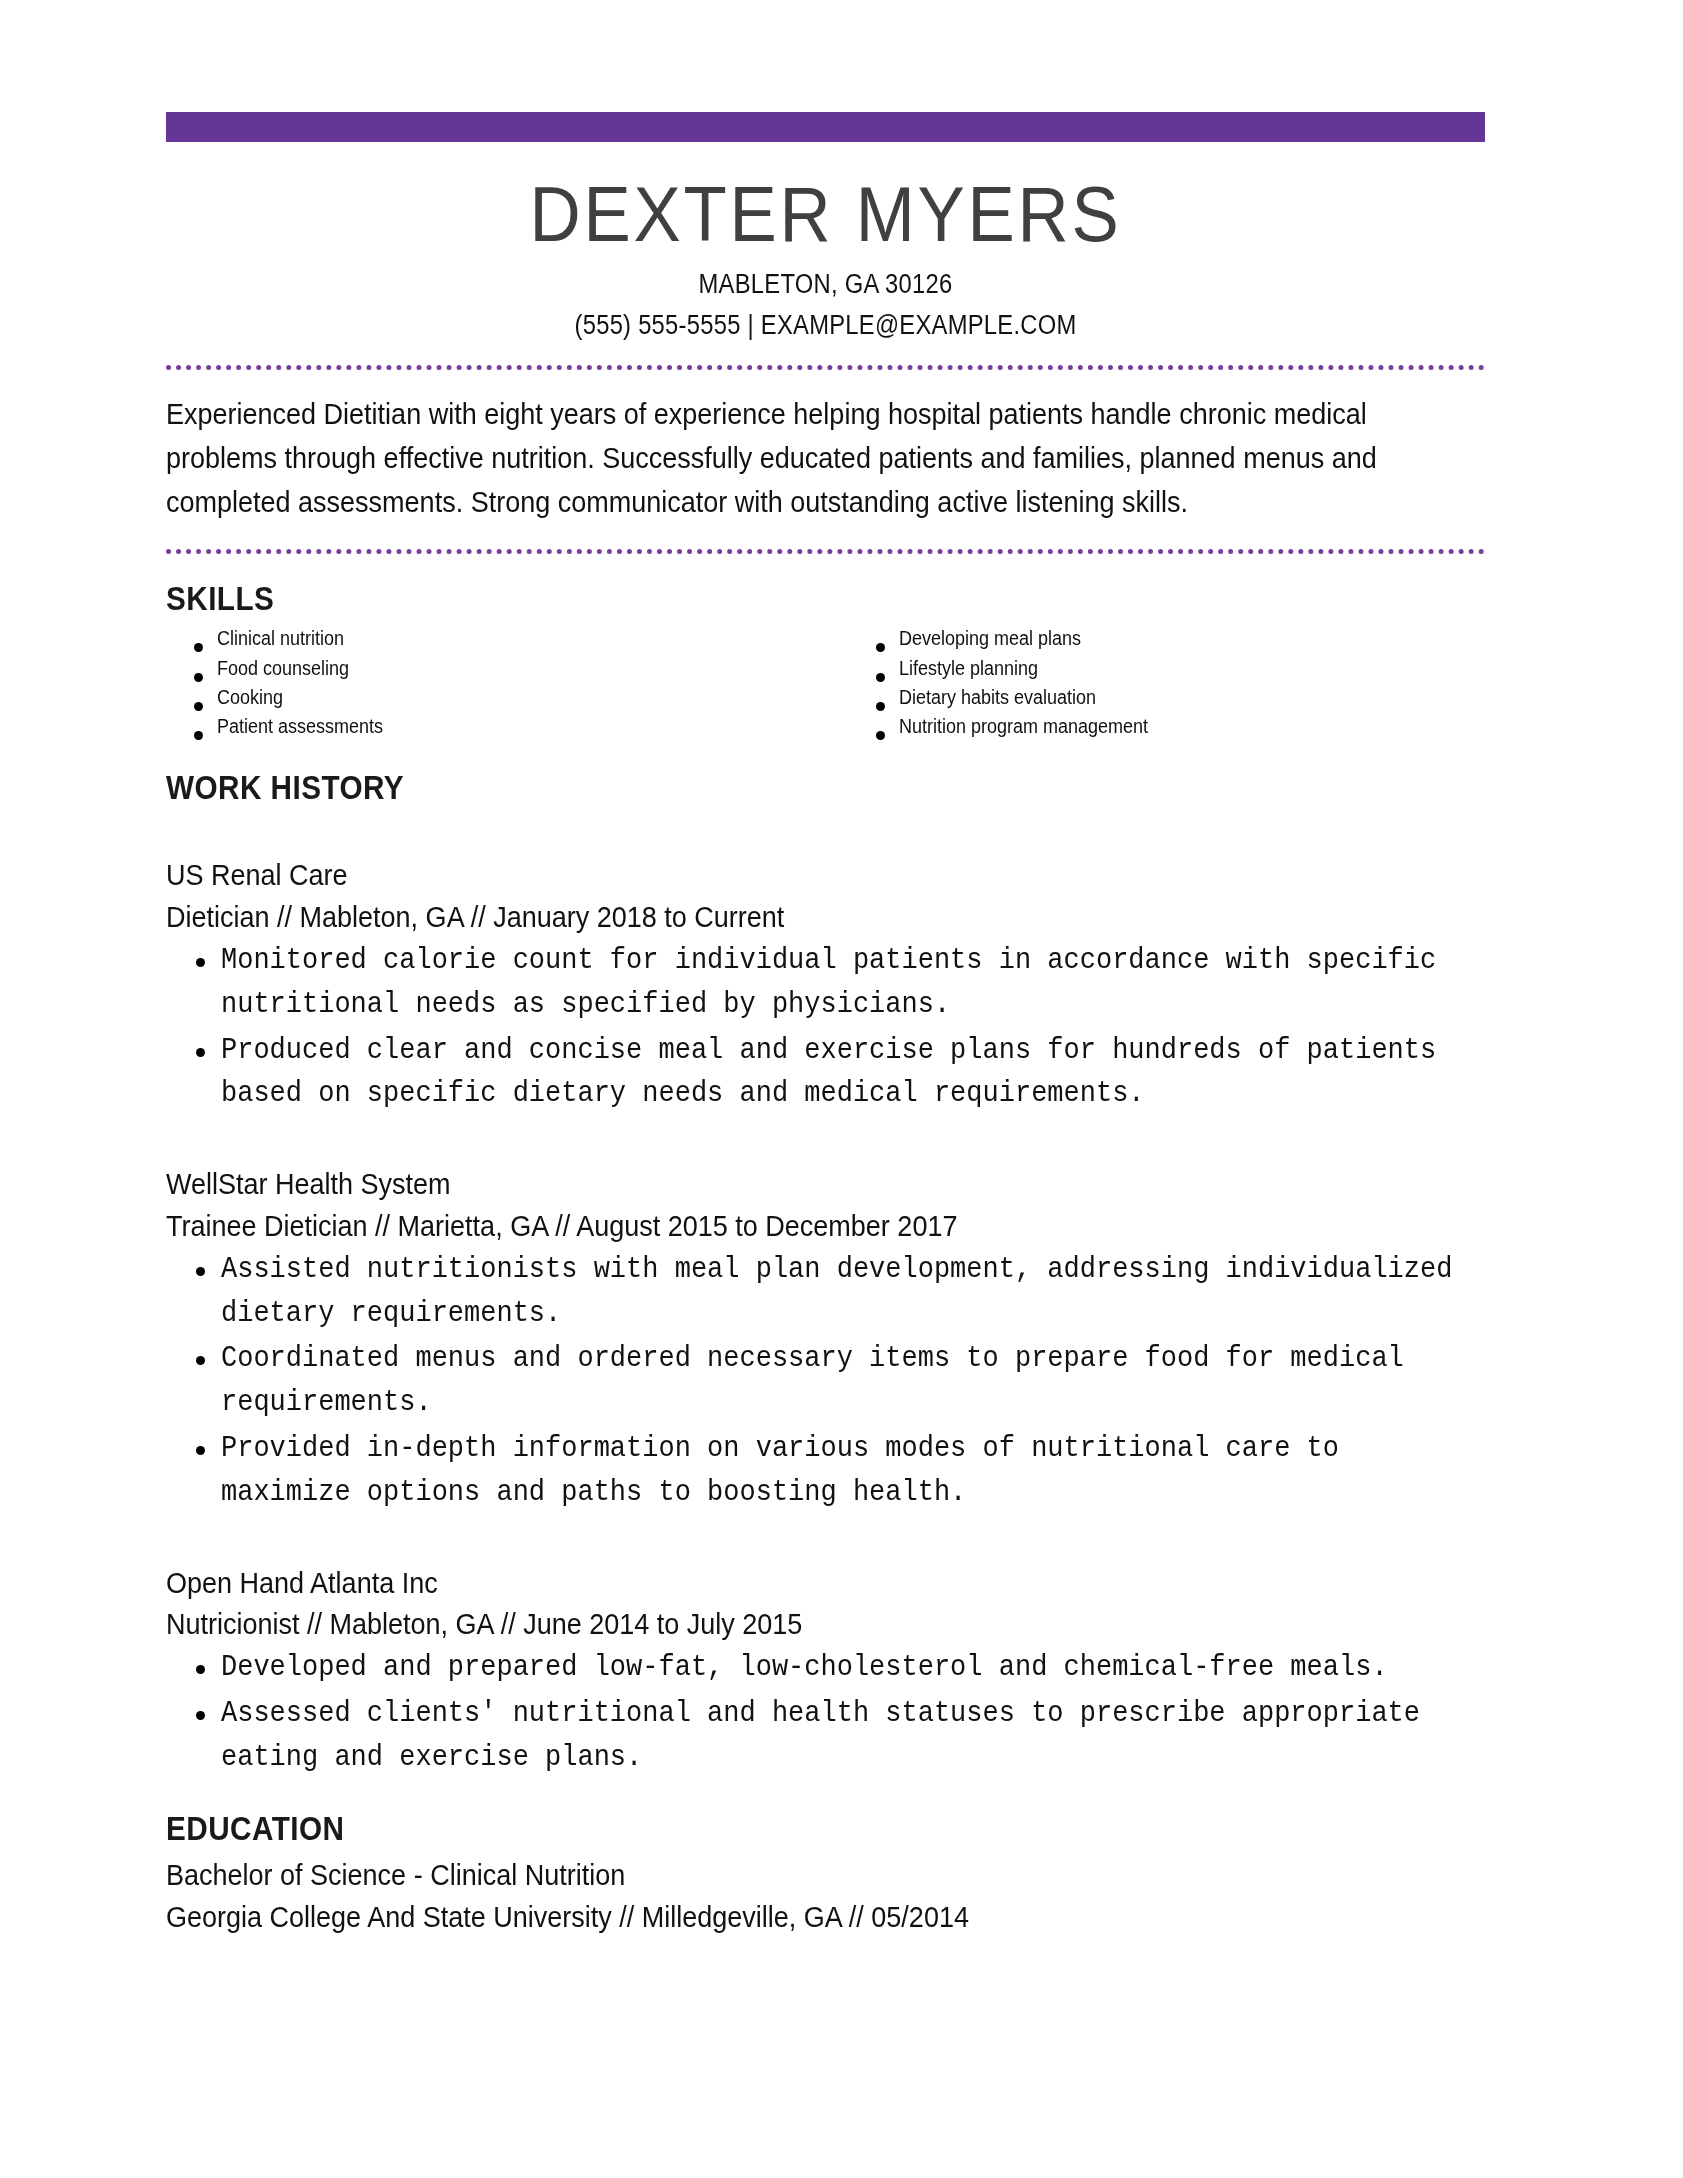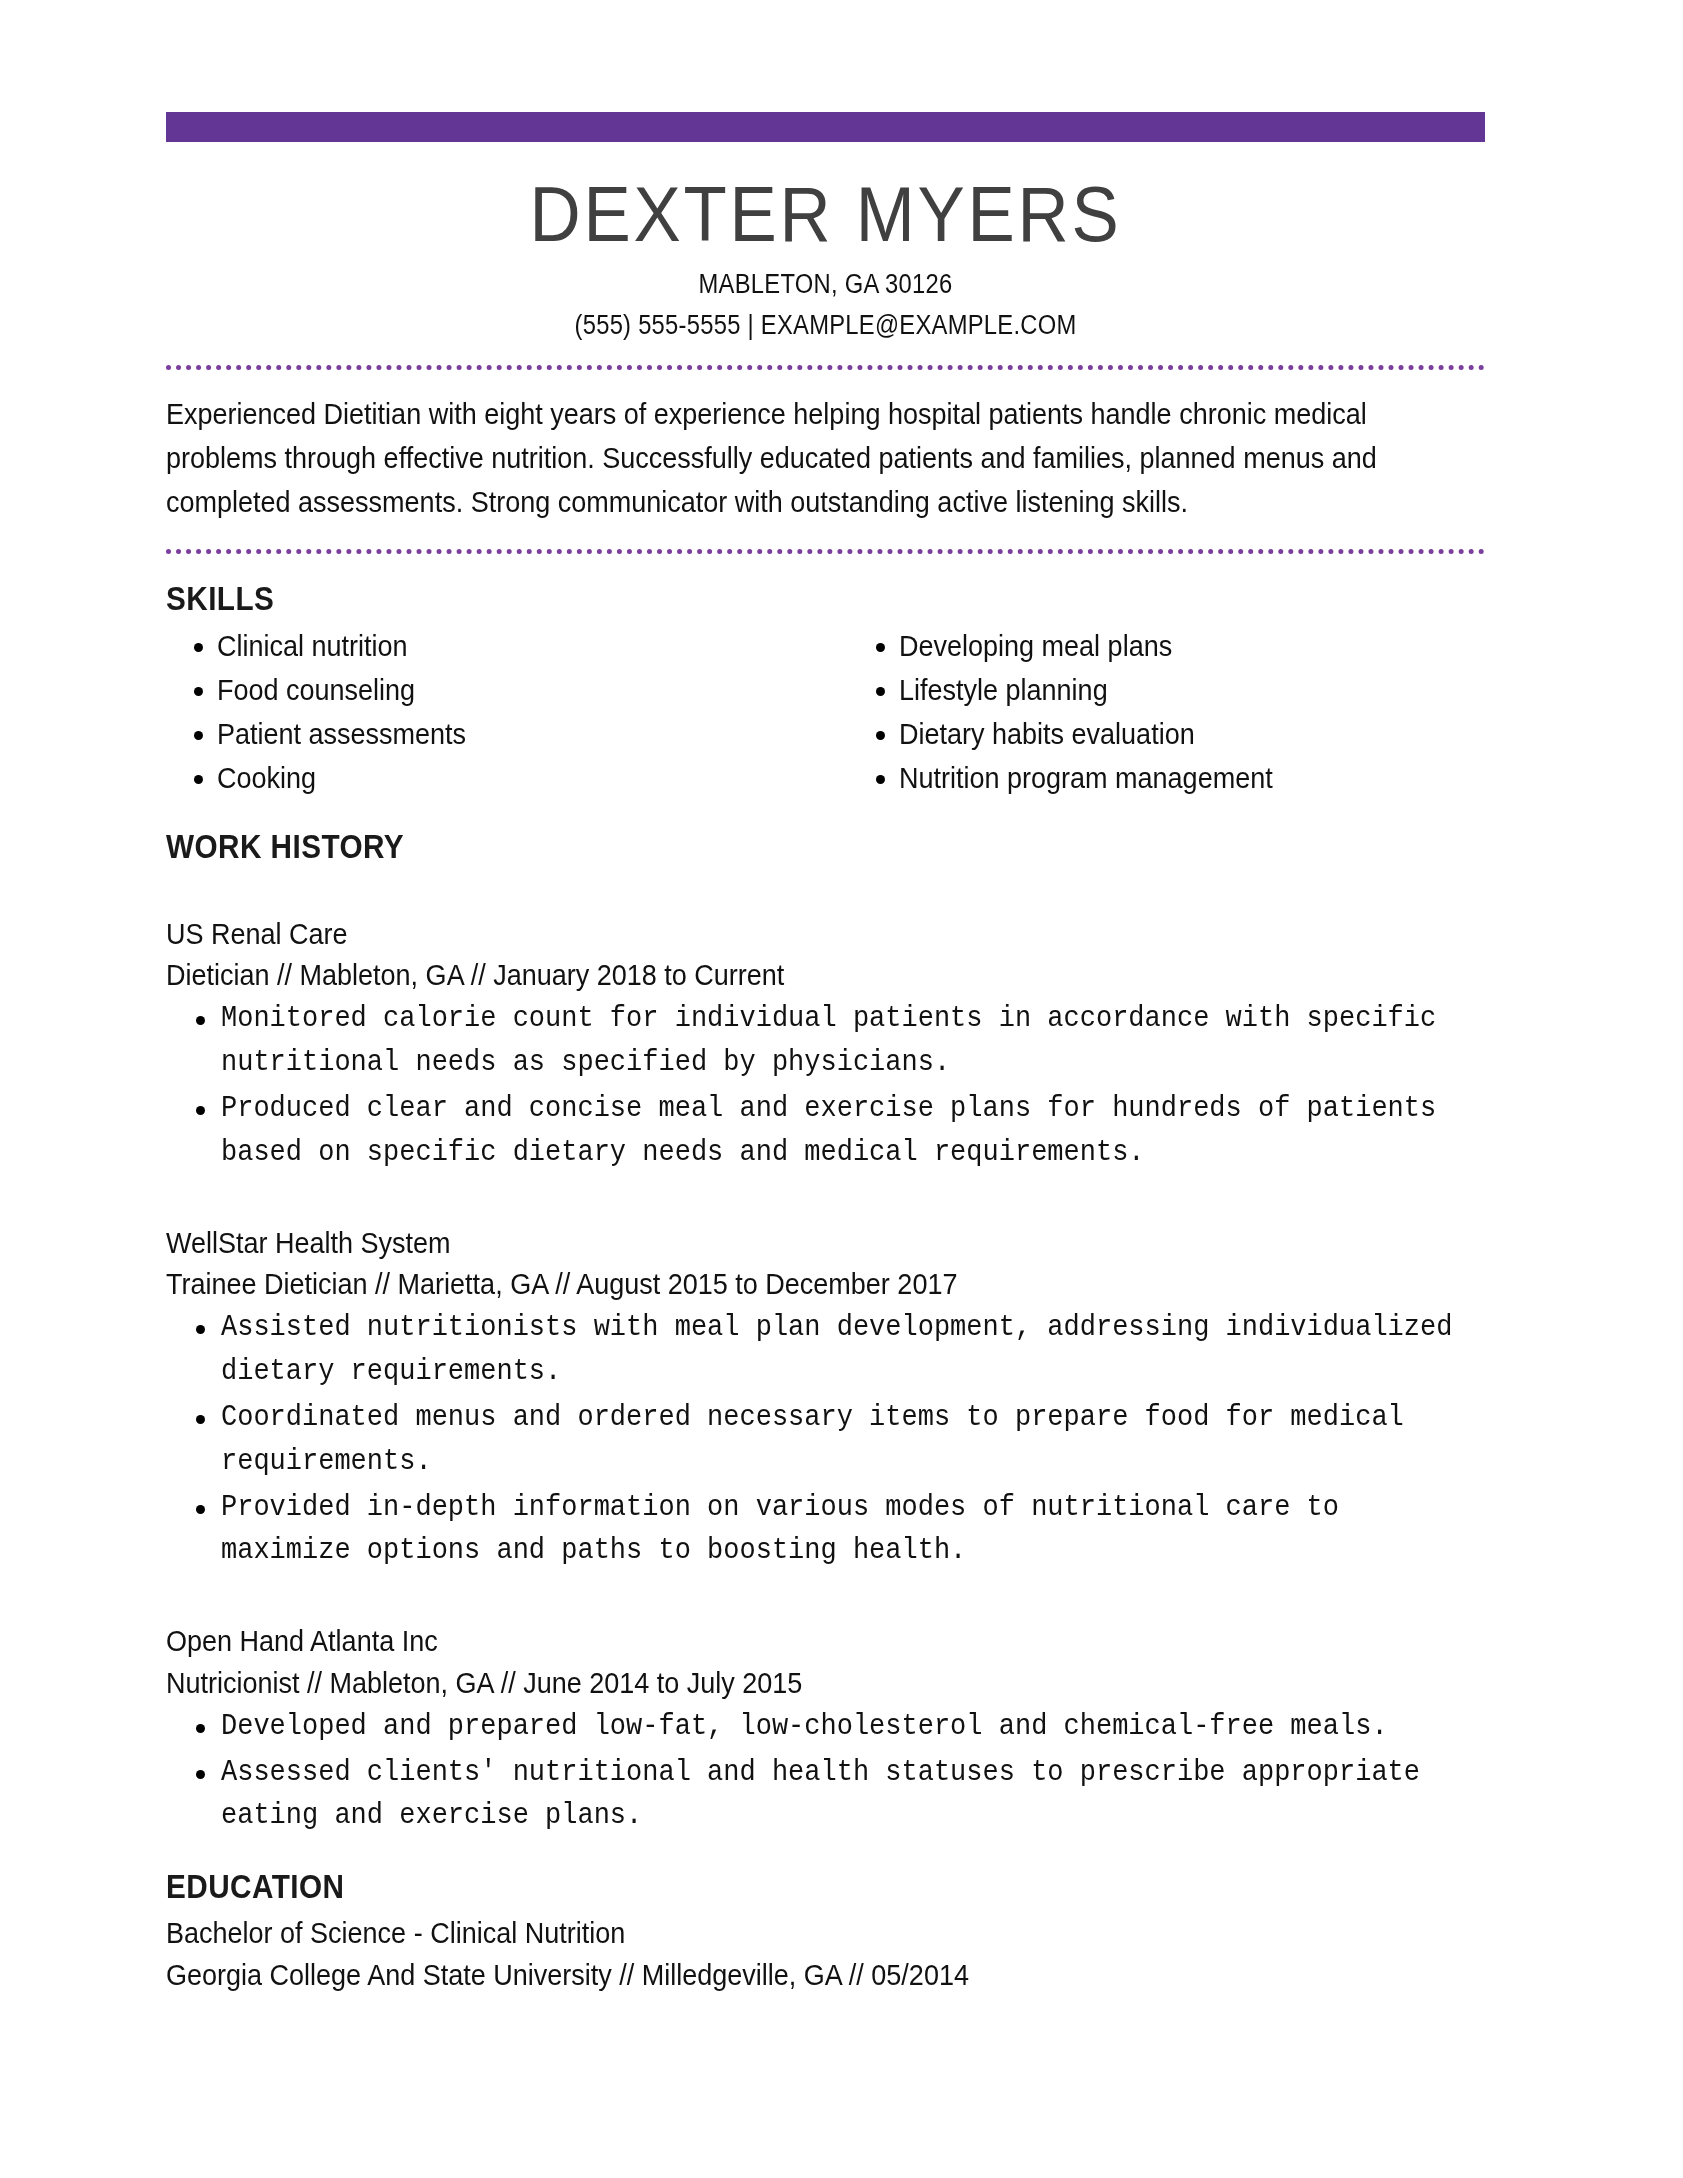--- a/index.html
+++ b/index.html
@@ -111,21 +111,21 @@
     box-sizing: border-box;
   }
   .skills-col.right { padding-left: 22px; }
   ul.bullets {
     list-style: none;
     margin: 0;
     padding: 0;
   }
   ul.bullets li {
     position: relative;
-    font-size: 30px;
+    font-size: 20px;
     line-height: 1.46;
     color: #111111;
     padding-left: 51px;
     margin: 0;
   }
   ul.bullets li .li-text {
     display: inline-block;
     transform: scaleX(0.90);
     transform-origin: left center;
   }
@@ -212,22 +212,22 @@
     <div class="summary">Experienced Dietitian with eight years of experience helping hospital patients handle chronic medical problems through effective nutrition. Successfully educated patients and families, planned menus and completed assessments. Strong communicator with outstanding active listening skills.</div>
 
     <div class="divider divider-bottom"></div>
 
     <div class="section-title skills-title">SKILLS</div>
     <div class="skills-wrap">
       <div class="skills-col left">
         <ul class="bullets">
           <li><span class="li-text">Clinical nutrition</span></li>
           <li><span class="li-text">Food counseling</span></li>
+          <li><span class="li-text">Cooking</span></li>
           <li><span class="li-text">Patient assessments</span></li>
-          <li><span class="li-text">Cooking</span></li>
         </ul>
       </div>
       <div class="skills-col right">
         <ul class="bullets">
           <li><span class="li-text">Developing meal plans</span></li>
           <li><span class="li-text">Lifestyle planning</span></li>
           <li><span class="li-text">Dietary habits evaluation</span></li>
           <li><span class="li-text">Nutrition program management</span></li>
         </ul>
       </div>

